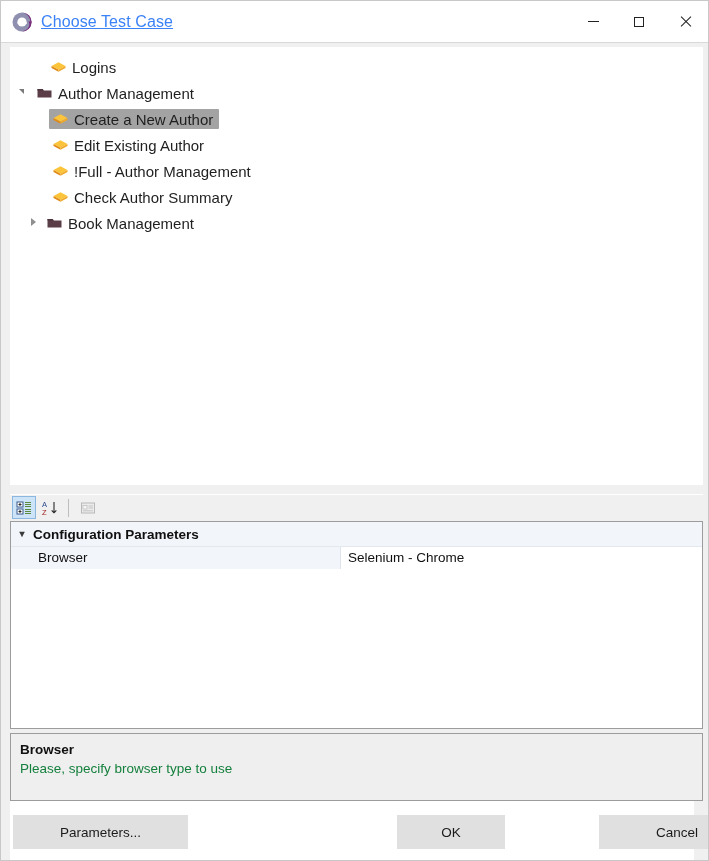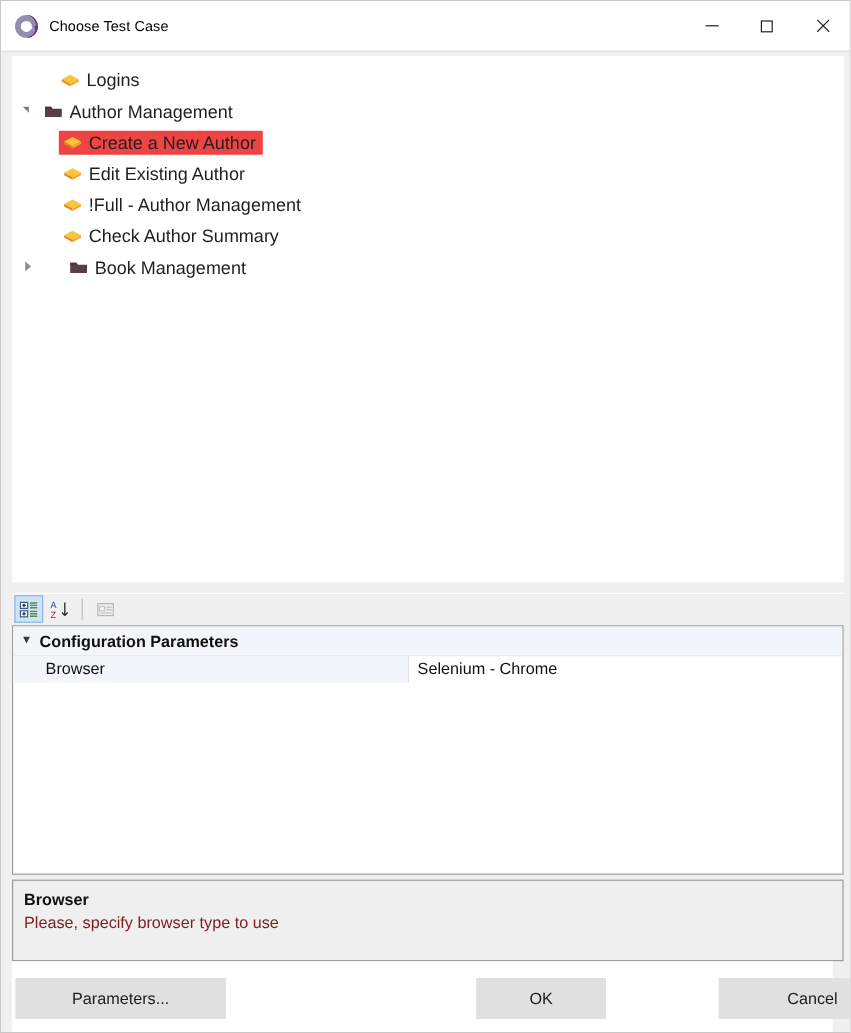--- a/index.html
+++ b/index.html
@@ -40,24 +40,25 @@
     position: relative;
   }
   .title-icon {
     width: 22px;
     height: 22px;
     margin-left: 10px;
     margin-right: 8px;
     flex: 0 0 auto;
   }
   .title-text {
-    font-size: 12px;
-    color: #000000;
+    font-size: 16px;
+    color: #3b82f6;
     font-family: "Liberation Sans", sans-serif;
     letter-spacing: 0.1px;
+    text-decoration: underline;
   }
   .wincontrols {
     position: absolute;
     right: 0; top: 0;
     height: 41px;
     display: flex;
   }
   .winbtn {
     width: 46px;
     height: 41px;
@@ -143,21 +144,21 @@
     border-bottom: 4px solid transparent;
     border-left: 5px solid #8f8f8f;
   }
   .tree-label-wrap {
     display: inline-flex;
     align-items: center;
     padding: 2px 6px 2px 3px;
     border-radius: 1px;
   }
   .tree-node.selected .tree-label-wrap {
-    background: #ef4444;
+    background: #a3a3a3;
   }
   .icon-test, .icon-folder {
     width: 17px;
     height: 16px;
     flex: 0 0 auto;
     margin-right: 5px;
     display: inline-block;
   }
   .tree-text { line-height: 1; }
 
@@ -271,21 +272,21 @@
     cursor: default;
   }
   .desc-title {
     font-weight: bold;
     font-size: 13.5px;
     color: #101010;
     line-height: 19px;
   }
   .desc-body {
     font-size: 13.5px;
-    color: #7f1d1d;
+    color: #15803d;
     line-height: 19px;
   }
 
   
   .footer {
     flex: 1 1 auto;
     position: relative;
     background: #ffffff;
     margin: 0 14px 0 9px;
   }
@@ -416,21 +417,21 @@
             <svg width="17" height="16" viewBox="0 0 17 16">
               <path d="M8.5 3.2 L15.5 7 L8.5 10.8 L1.5 7 Z" fill="#fcc43a"></path>
               <path d="M1.5 7 L8.5 10.8 L8.5 12.8 L1.5 9 Z" fill="#e08a16"></path>
               <path d="M15.5 7 L8.5 10.8 L8.5 12.8 L15.5 9 Z" fill="#f0a829"></path>
             </svg>
           </span>
           <span class="tree-text">Check Author Summary</span>
         </span>
       </div>
 
-      <div class="tree-node" style="padding-left:6px;gap:21px;">
+      <div class="tree-node" style="padding-left:16px;">
         <span class="expander exp-closed"></span>
         <span class="tree-label-wrap">
           <span class="icon-folder">
             <svg width="17" height="16" viewBox="0 0 17 16">
               <path d="M1.5 4 h5 l1.3 1.6 h7.7 v7 h-14 z" fill="#5a3d46"></path>
               <path d="M1.5 4 h5 l1.3 1.6 h-6.3 z" fill="#4d333b"></path>
             </svg>
           </span>
           <span class="tree-text">Book Management</span>
         </span>

